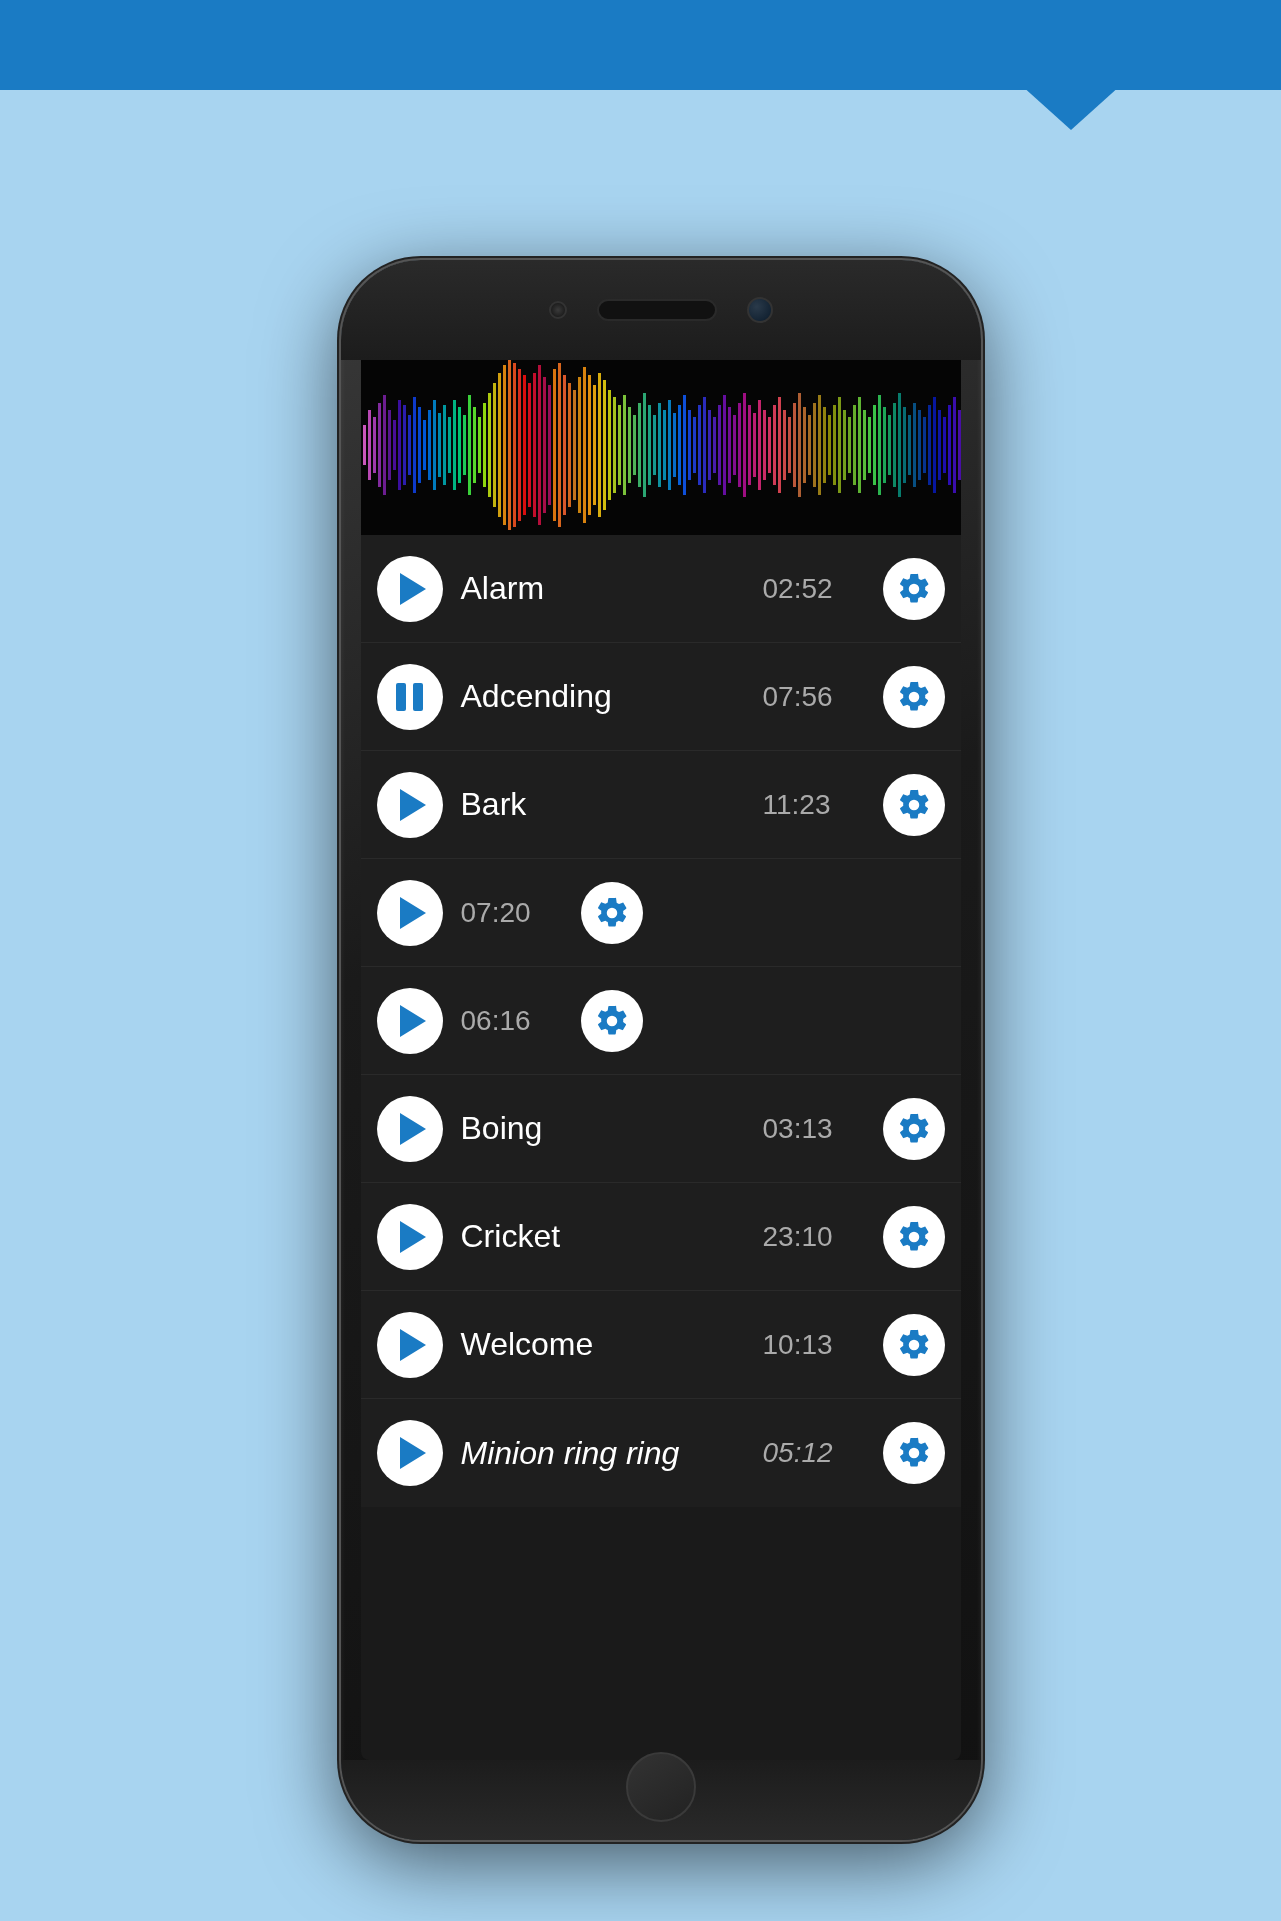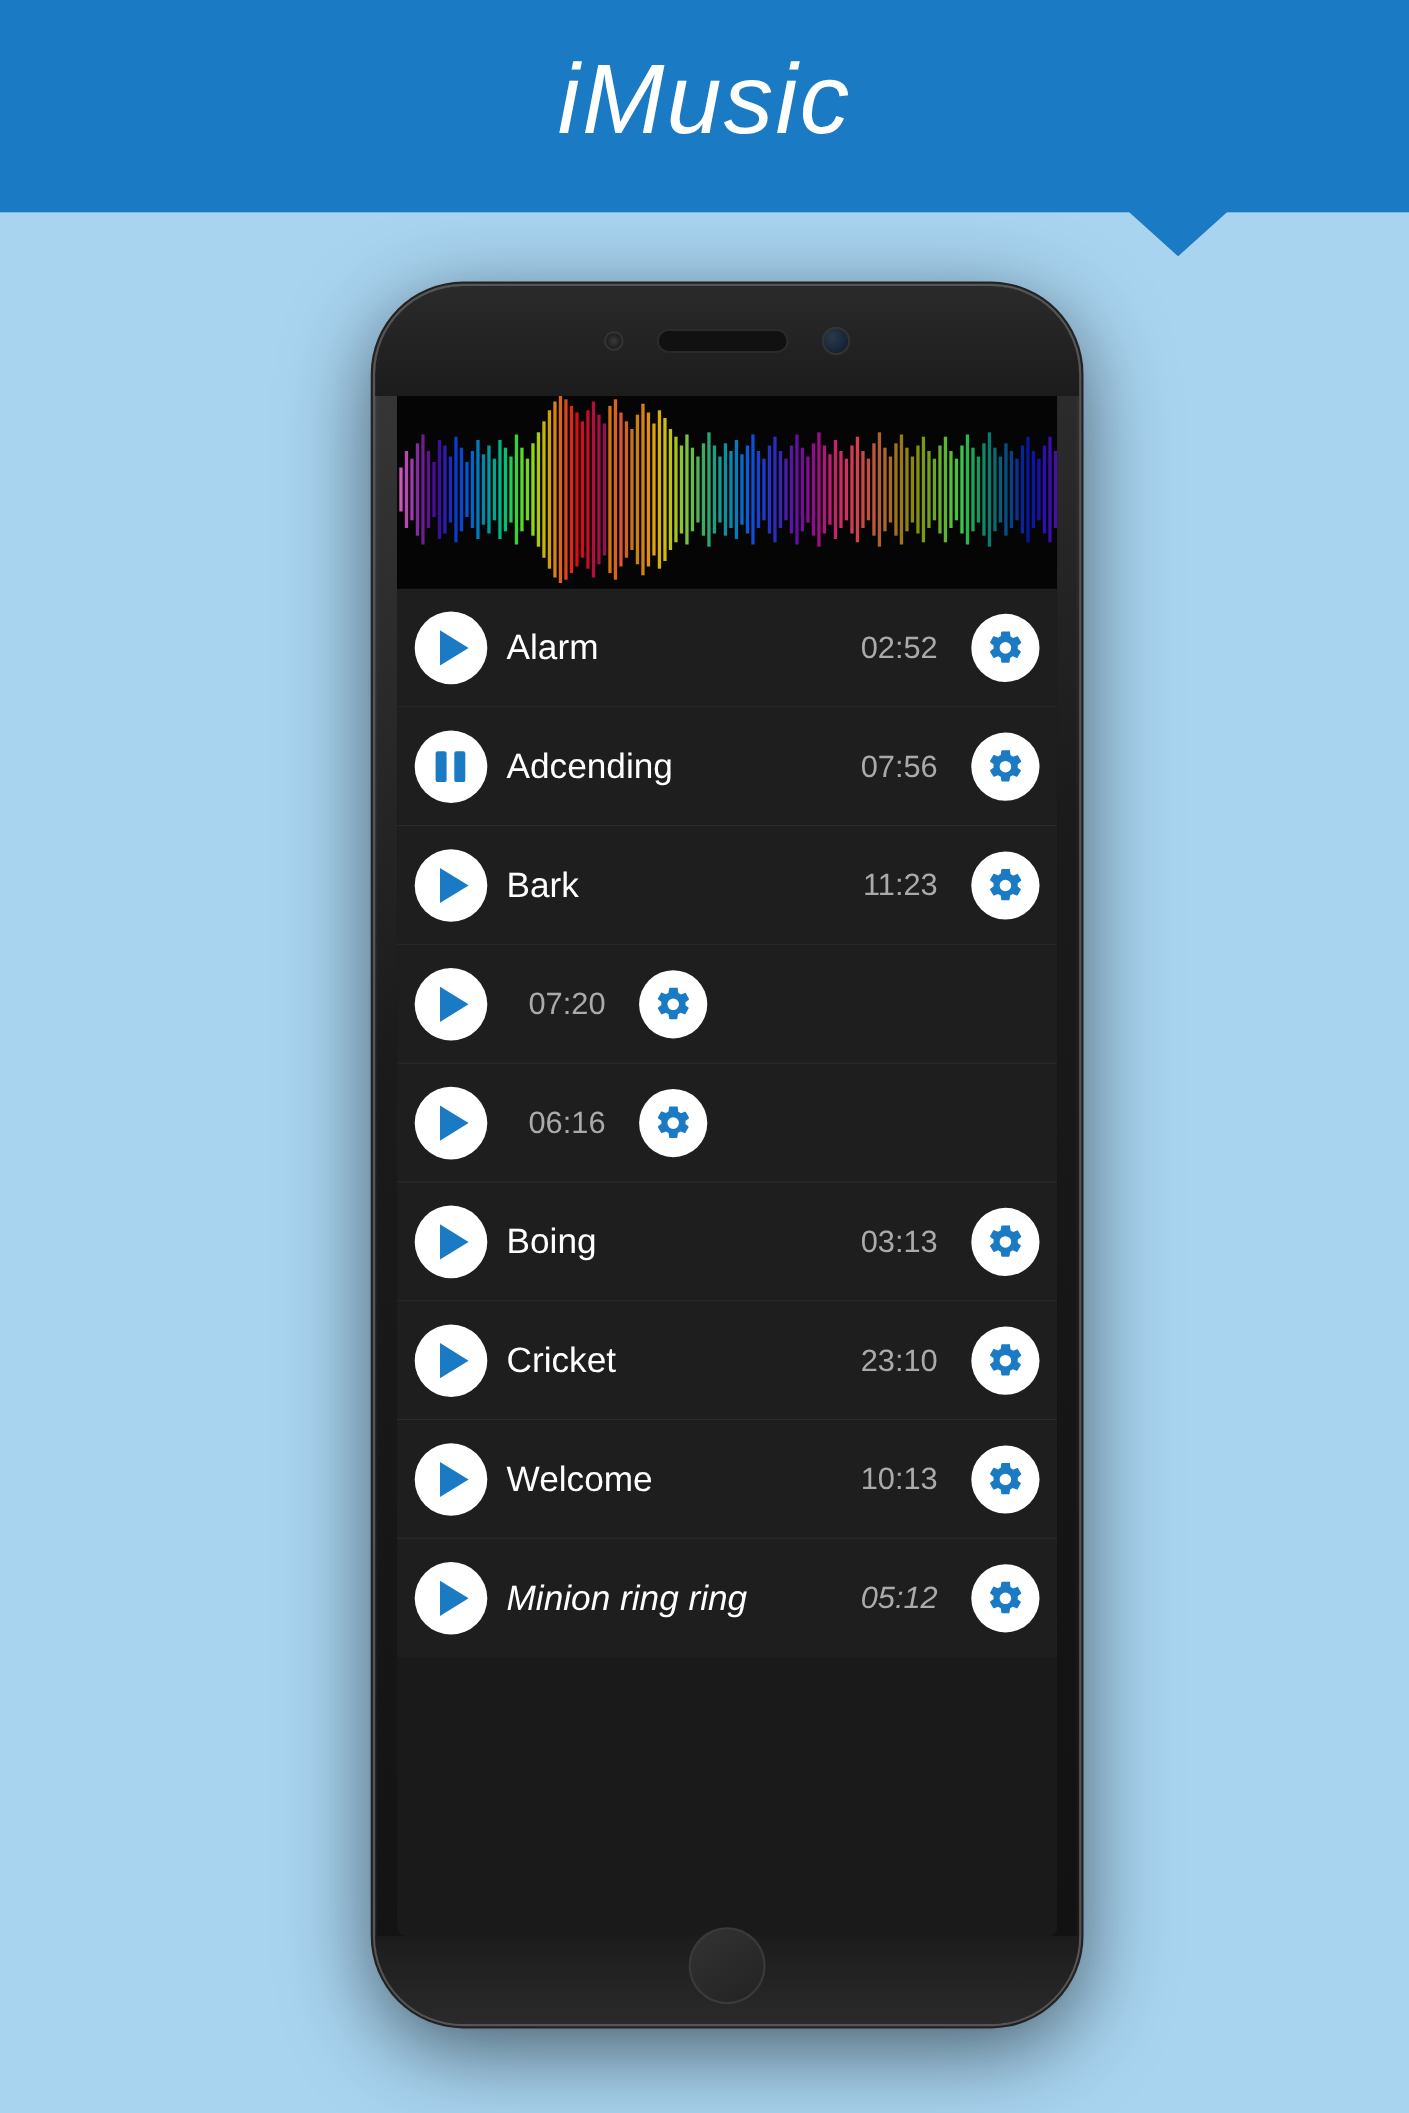--- a/index.html
+++ b/index.html
@@ -200,21 +200,20 @@
       flex: 1;
       color: white;
       font-size: 32px;
       font-weight: 400;
     }
 
     .track-duration {
       color: #aaa;
       font-size: 28px;
       width: 90px;
-      text-align: right;
       margin-right: 12px;
     }
 
     .gear-btn {
       width: 62px;
       height: 62px;
       border-radius: 50%;
       background: white;
       display: flex;
       align-items: center;
@@ -249,21 +248,20 @@
       height: 70px;
       border-radius: 50%;
       background: linear-gradient(145deg, #333, #222);
       border: 2px solid #3a3a3a;
     }
   </style>
 </head>
 <body>
 
 <div class="header-banner">
-  <span class="app-title">iMusic</span>
 </div>
 
 <div class="phone-wrapper">
   <div class="phone-body">
 
     <div class="phone-top-bar">
       <div class="camera-dot"></div>
       <div class="speaker-grill"></div>
       <div class="front-camera"></div>
     </div>

